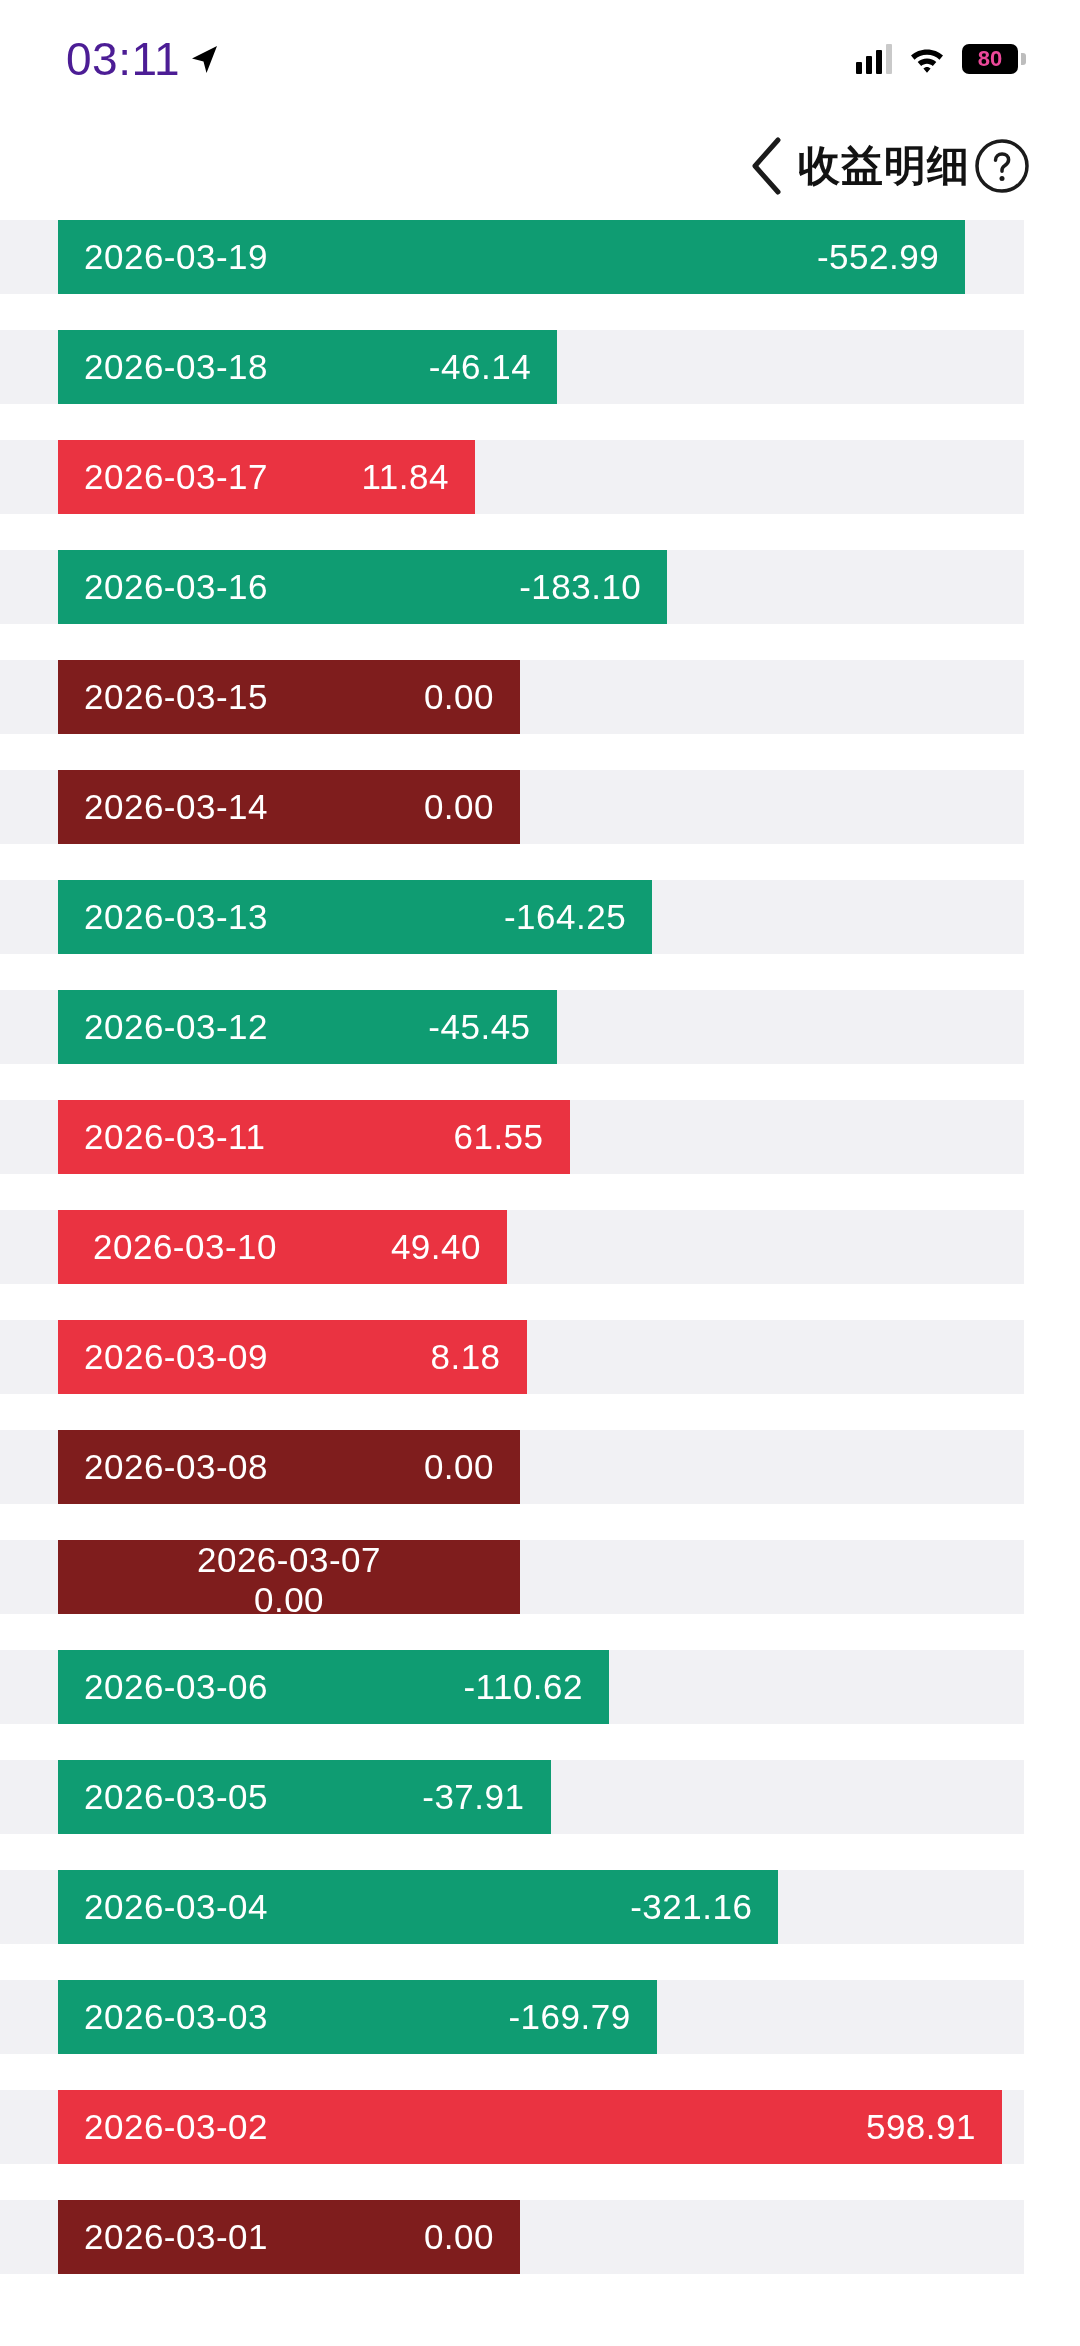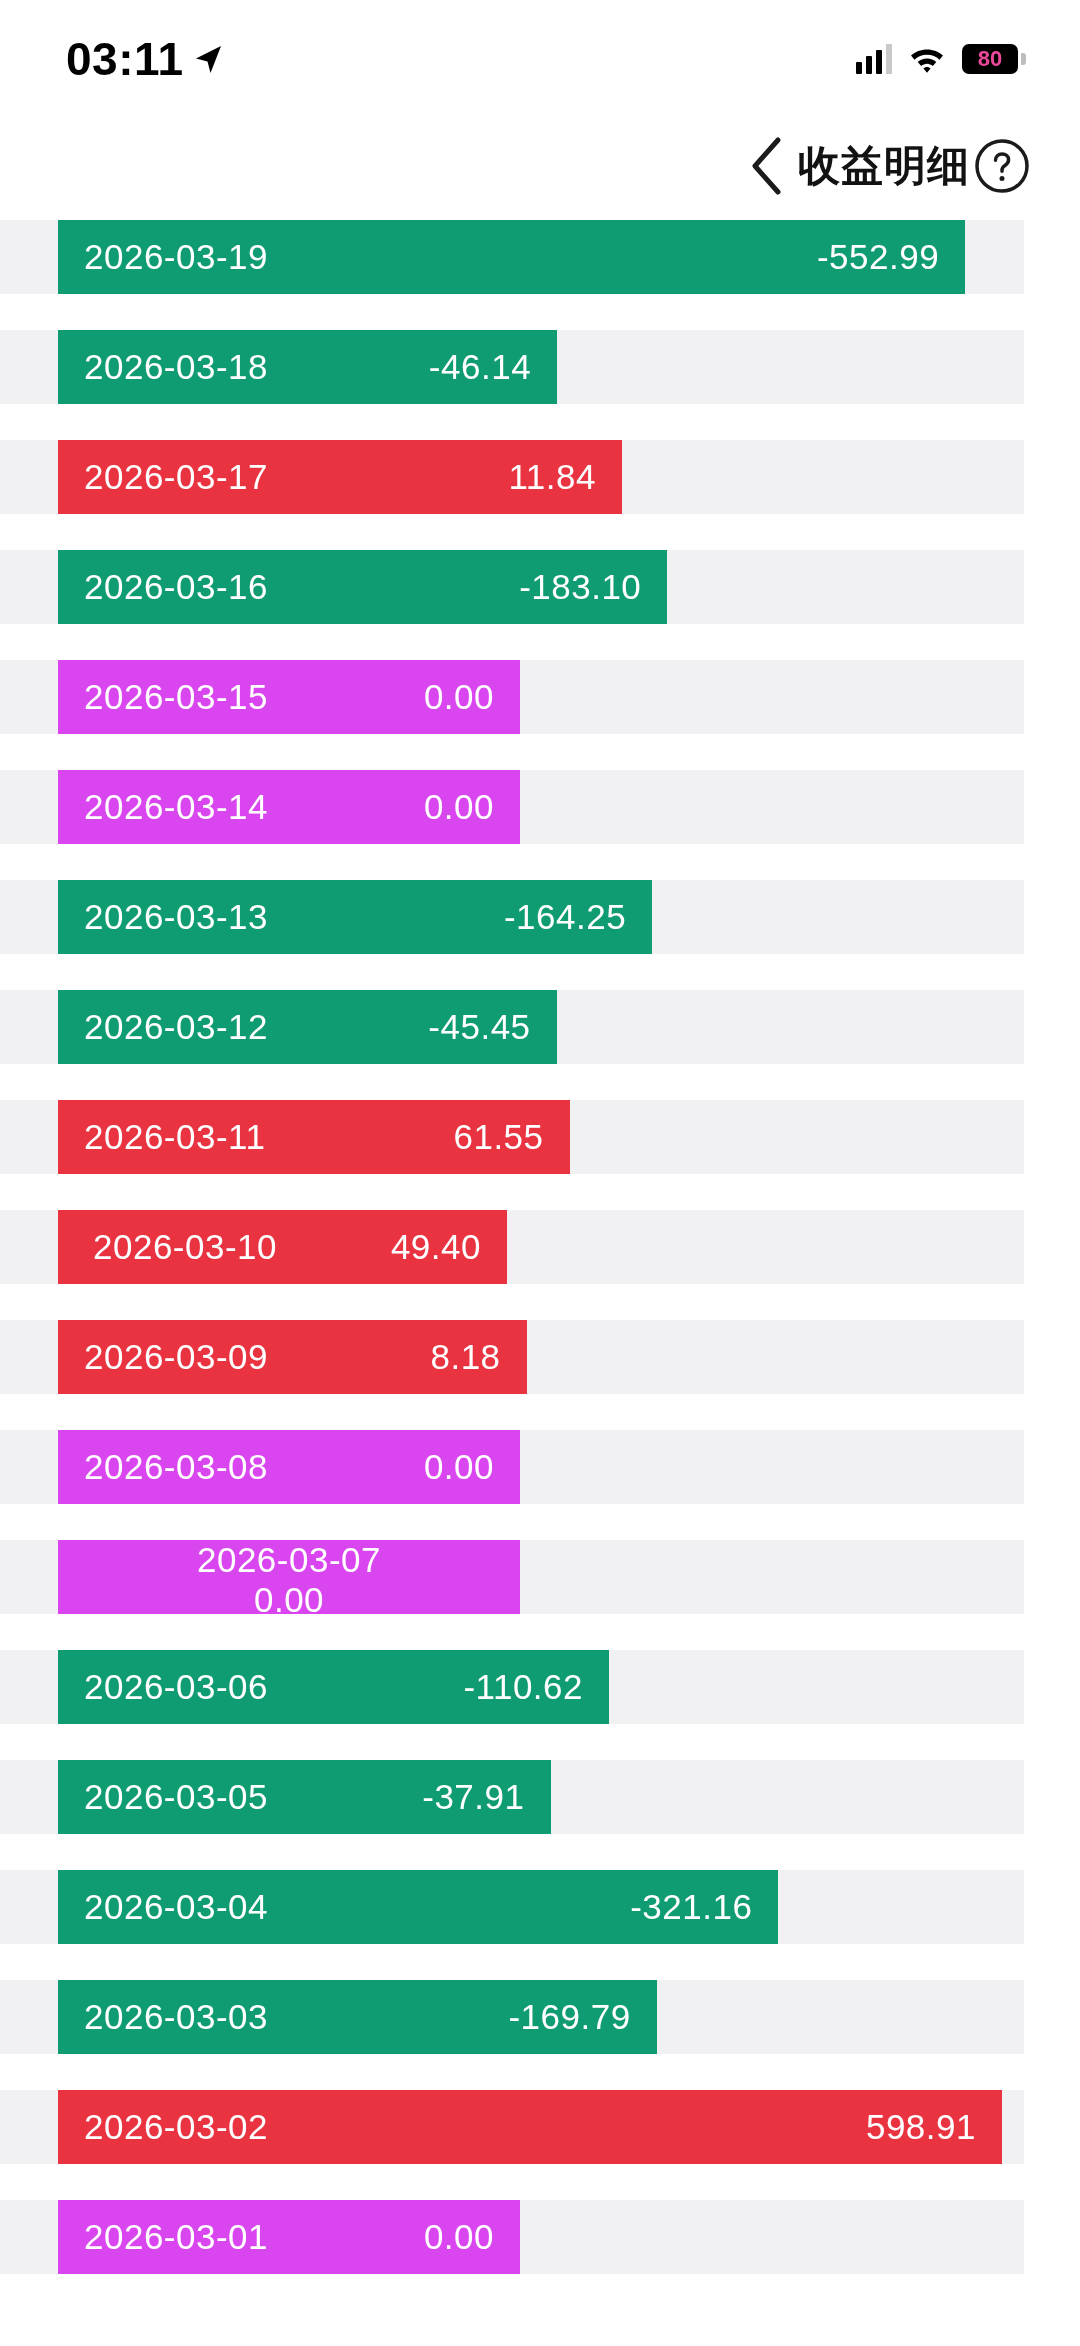--- a/index.html
+++ b/index.html
@@ -25,22 +25,22 @@
     box-sizing: border-box;
     background: #ffffff;
   }
   .status-left {
     display: flex;
     align-items: center;
     gap: 8px;
   }
   .status-time {
     font-size: 46px;
-    font-weight: 700;
-    color: #000000;
+    font-weight: 400;
+    color: #4c1d95;
     letter-spacing: 0.5px;
     line-height: 1;
   }
   .loc-arrow {
     width: 32px;
     height: 32px;
     display: block;
   }
   .status-right {
     display: flex;
@@ -156,21 +156,21 @@
     height: 74px;
     display: flex;
     align-items: center;
     justify-content: space-between;
     padding: 0 26px;
     box-sizing: border-box;
     color: #ffffff;
   }
   .row-bar.pos { background: #ea3341; }
   .row-bar.neg { background: #0f9c72; }
-  .row-bar.zero { background: #d946ef; }
+  .row-bar.zero { background: #7f1d1d; }
   .row-date {
     font-size: 35px;
     font-weight: 400;
     letter-spacing: 0.5px;
     white-space: nowrap;
   }
   .row-value {
     font-size: 35px;
     font-weight: 400;
     letter-spacing: 0.5px;
@@ -231,21 +231,21 @@
     </div>
     <div class="row">
       <div class="row-track"></div>
       <div class="row-bar neg" style="width: 499.114px;">
         <span class="row-date">2026-03-18</span>
         <span class="row-value">-46.14</span>
       </div>
     </div>
     <div class="row">
       <div class="row-track"></div>
-      <div class="row-bar pos" style="width: 564px;">
+      <div class="row-bar pos" style="width: 417px;">
         <span class="row-date">2026-03-17</span>
         <span class="row-value">11.84</span>
       </div>
     </div>
     <div class="row">
       <div class="row-track"></div>
       <div class="row-bar neg" style="width: 609.347px;">
         <span class="row-date">2026-03-16</span>
         <span class="row-value">-183.10</span>
       </div>

